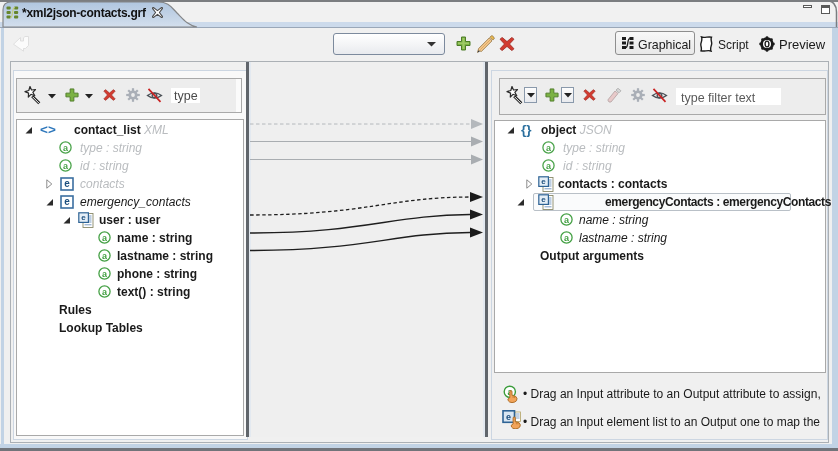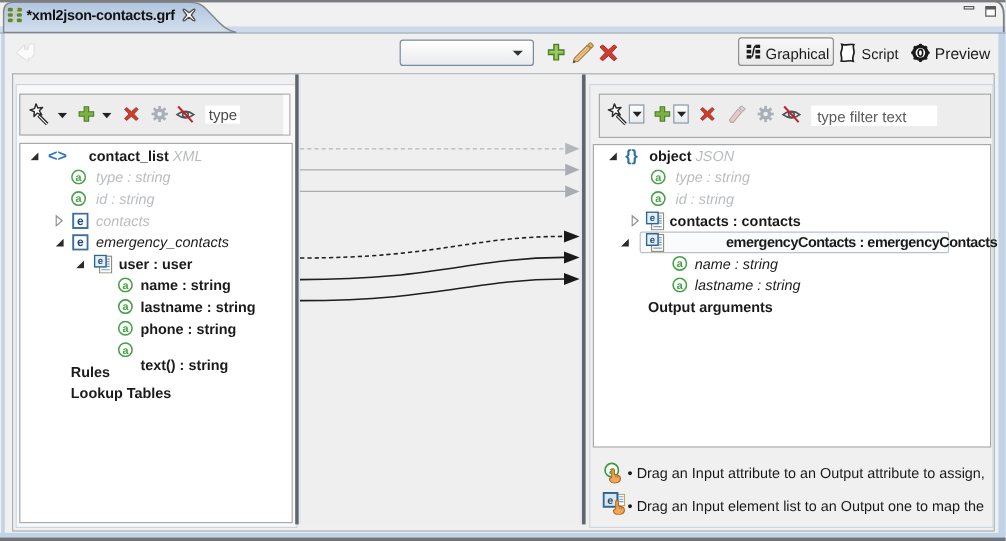--- a/index.html
+++ b/index.html
@@ -253,21 +253,21 @@
       <div class="abs txt b" style="left:117px;top:247px;">lastname : string</div>
       <svg class="abs" style="left:98px;top:267px;" width="13" height="13" viewBox="0 0 13 13">
         <circle cx="6.5" cy="6.5" r="5.6" fill="#fff" stroke="#44a044" stroke-width="1.3"></circle>
         <text x="6.5" y="9.6" font-size="9" font-weight="bold" fill="#44a044" text-anchor="middle" font-family="Liberation Sans">a</text>
       </svg>
       <div class="abs txt b" style="left:117px;top:265px;">phone : string</div>
       <svg class="abs" style="left:98px;top:285px;" width="13" height="13" viewBox="0 0 13 13">
         <circle cx="6.5" cy="6.5" r="5.6" fill="#fff" stroke="#44a044" stroke-width="1.3"></circle>
         <text x="6.5" y="9.6" font-size="9" font-weight="bold" fill="#44a044" text-anchor="middle" font-family="Liberation Sans">a</text>
       </svg>
-      <div class="abs txt b" style="left:117px;top:283px;margin-top:12px;">text() : string</div>
+      <div class="abs txt b" style="left:117px;top:283px;">text() : string</div>
       <div class="abs txt b" style="left:59px;top:301px;text-align:right;">Rules</div>
       <div class="abs txt b" style="left:59px;top:319px;">Lookup Tables</div>
     </div>
 
   <div class="abs" style="left:499px;top:78px;width:327px;height:37px;border:1px solid #a9a9a9;background:#ededed;box-sizing:border-box;"></div>
   <div class="abs" style="left:494px;top:120px;width:332px;height:253px;border:1px solid #a9a9a9;background:#ffffff;box-sizing:border-box;"></div>
 
   <svg class="abs" style="left:505px;top:86px;" width="20" height="20" viewBox="0 0 20 20">
     <path d="M8.2,11.2 L15.3,18.3 L17.3,16.3 L10.2,9.2 Z" fill="#1e1e1e"></path>
     <path d="M9.6,10.8 L16.2,17.4" stroke="#fff" stroke-width="1"></path>

